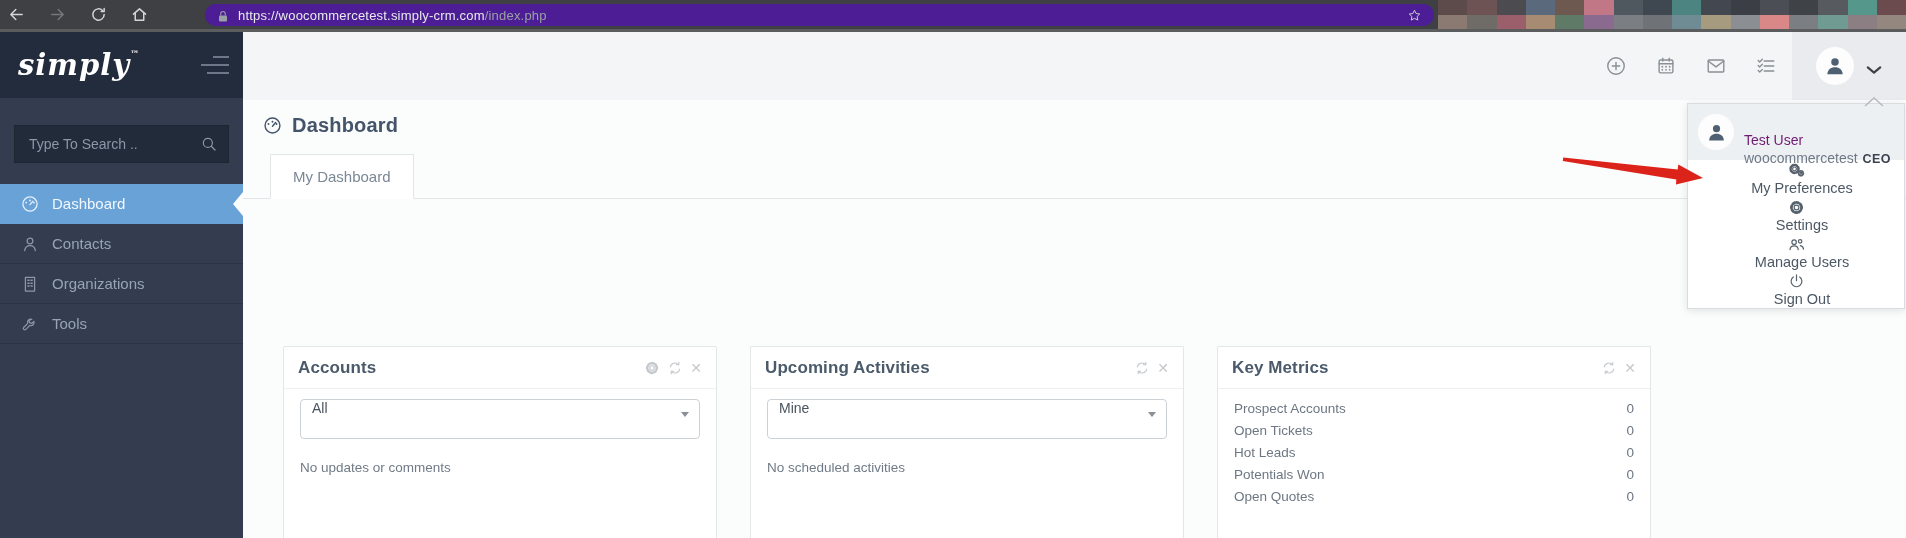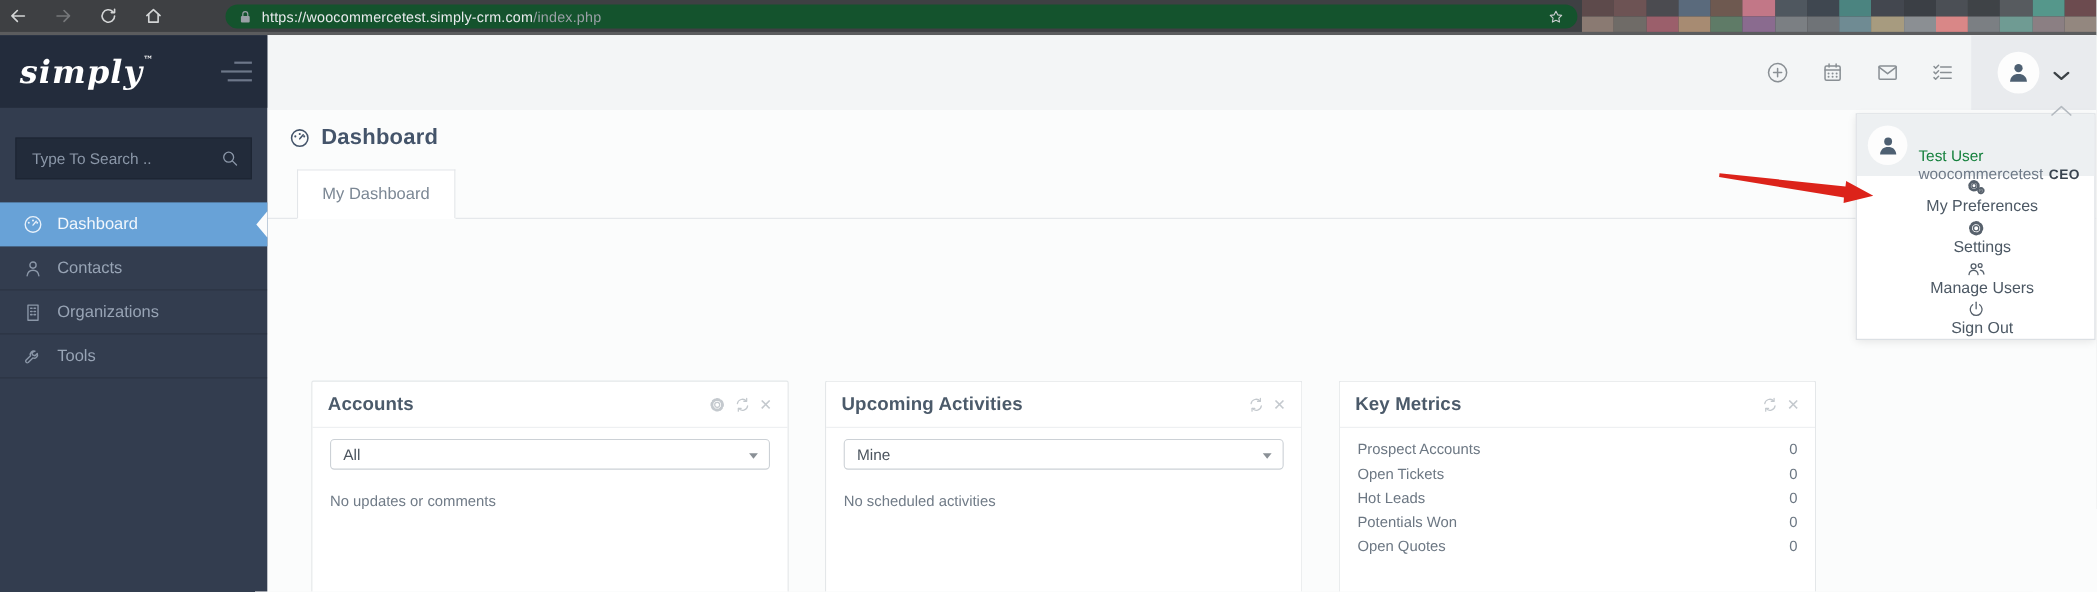--- a/index.html
+++ b/index.html
@@ -6,21 +6,21 @@
   html,body { background:#e9e9e9; }
   body { font-family:"Liberation Sans", sans-serif; }
   .screen { position:relative; width:1906px; height:538px; overflow:hidden; background:#fff; }
 
   
   .chrome { position:absolute; top:0; left:0; width:1906px; height:32px; background:#3e4043; border-bottom:3px solid #5b5c5e; }
   .chrome-icons { position:absolute; top:0; left:8px; height:29px; display:flex; align-items:center; gap:24px; }
   .cicon { width:17px; height:17px; display:block; }
   .cicon svg { width:100%; height:100%; stroke:#d3d5d6; stroke-width:2.1; fill:none; stroke-linecap:round; stroke-linejoin:round; }
   .cicon.dim svg { stroke:#75777a; }
-  .url-pill { position:absolute; left:205px; top:4px; width:1229px; height:22px; background:#14532d; border-radius:11px; display:flex; align-items:center; padding:0 12px; }
+  .url-pill { position:absolute; left:205px; top:4px; width:1229px; height:22px; background:#4c1d95; border-radius:11px; display:flex; align-items:center; padding:0 12px; }
   .lock-icon { width:12px; height:13px; margin-right:9px; flex:0 0 auto; }
   .lock-icon svg { width:100%; height:100%; }
   .url-text { font-size:13px; color:#e8eaed; white-space:nowrap; letter-spacing:.2px; }
   .url-path { color:#9aa0a6; }
   .pill-star { margin-left:auto; width:15px; height:15px; }
   .pill-star svg { width:100%; height:100%; fill:none; stroke:#cdcfd2; stroke-width:1.6; stroke-linejoin:round; }
   .mosaic { position:absolute; right:0; top:0; width:468px; height:29px; display:flex; flex-wrap:wrap; overflow:hidden; }
   .mosaic div { width:29.25px; height:14.5px; }
 
   
@@ -74,36 +74,36 @@
   .card { width:434px; background:#fff; border:1px solid #e4e7e9; border-radius:2px; }
   .card.h-cut { height:290px; border-bottom:none; }
   .card.h-full { height:255px; }
   .card-header { height:42px; display:flex; align-items:center; padding:0 14px; border-bottom:1px solid #edeff1; }
   .card-title { font-size:17px; font-weight:bold; color:#4b5a6a; letter-spacing:.1px; }
   .card-tools { margin-left:auto; display:flex; align-items:center; gap:7px; color:#c4c9ce; }
   .wicon { width:16px; height:16px; cursor:pointer; }
   .wicon svg { width:100%; height:100%; fill:none; stroke:#c4c9ce; stroke-width:1.7; stroke-linecap:round; stroke-linejoin:round; }
   .x-icon { font-size:14px; line-height:16px; color:#c4c9ce; cursor:pointer; }
   .card-body { padding:10px 16px; }
-  .select { position:relative; height:28px; border:1px solid #ccd1d6; border-radius:4px; display:flex; align-items:center; padding:0 26px 0 11px; font-size:14px; color:#4b545e; cursor:pointer; background:#fff; }
+  .select { position:relative; height:40px; border:1px solid #ccd1d6; border-radius:4px; display:flex; align-items:flex-start; padding:0 26px 0 11px; font-size:14px; color:#4b545e; cursor:pointer; background:#fff; }
   .select .caret { position:absolute; right:10px; top:12px; width:0; height:0; border-left:4px solid transparent; border-right:4px solid transparent; border-top:5px solid #8a9096; }
   .empty-text { margin-top:21px; font-size:13.5px; color:#707b87; }
   .metrics { padding:8px 16px 0 16px; }
   .metric-row { display:flex; height:22px; align-items:center; font-size:13.5px; color:#6c7783; }
   .metric-row .mval { margin-left:auto; }
 
   
   .user-menu { position:absolute; left:1687px; top:103px; width:218px; background:#fff; border:1px solid #d9dde1; box-shadow:0 2px 8px rgba(0,0,0,.10); z-index:6; }
   .menu-caret { position:absolute; left:1864px; top:93px; width:20px; height:10px; z-index:7; }
   .menu-caret svg { width:100%; height:100%; fill:none; stroke:#b4bac0; stroke-width:1.5; }
   .um-user { height:56px; background:#edf0f2; display:flex; align-items:center; padding:0 10px; }
   .um-avatar { width:36px; height:36px; border-radius:50%; background:#fdfdfd; display:flex; align-items:center; justify-content:center; flex:0 0 auto; }
   .um-avatar svg { width:21px; height:21px; fill:#4e6072; }
   .um-texts { margin-left:10px; line-height:17px; }
-  .um-name { font-size:14px; color:#15803d;margin-top:36px; }
+  .um-name { font-size:14px; color:#701a75;margin-top:36px; }
   .um-account { font-size:14px; color:#6e7987; }
   .um-role { font-size:12.5px; font-weight:bold; color:#3a4450; letter-spacing:.4px; margin-left:5px; }
   .um-item { height:37px; display:flex; align-items:center; padding:0 12px; cursor:pointer;flex-direction:column; }
   .um-icon { width:20px; height:20px; flex:0 0 auto; display:flex; align-items:center; justify-content:center; }
   .um-icon svg { width:19px; height:19px; fill:none; stroke:#57616c; stroke-width:1.5; stroke-linecap:round; stroke-linejoin:round; }
   .um-label { margin-left:12px; font-size:14.5px; color:#4c5864; }
 
   
   .red-arrow { position:absolute; left:0; top:0; width:1906px; height:538px; pointer-events:none; z-index:9; }
 </style>

